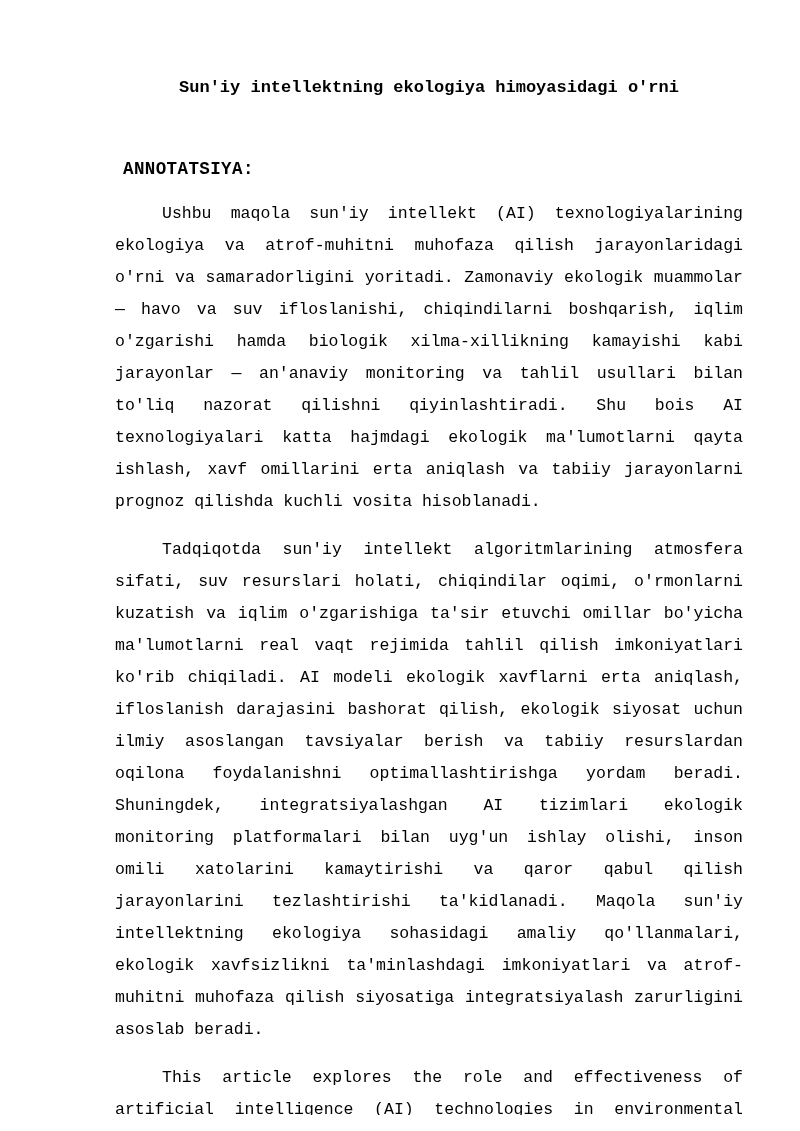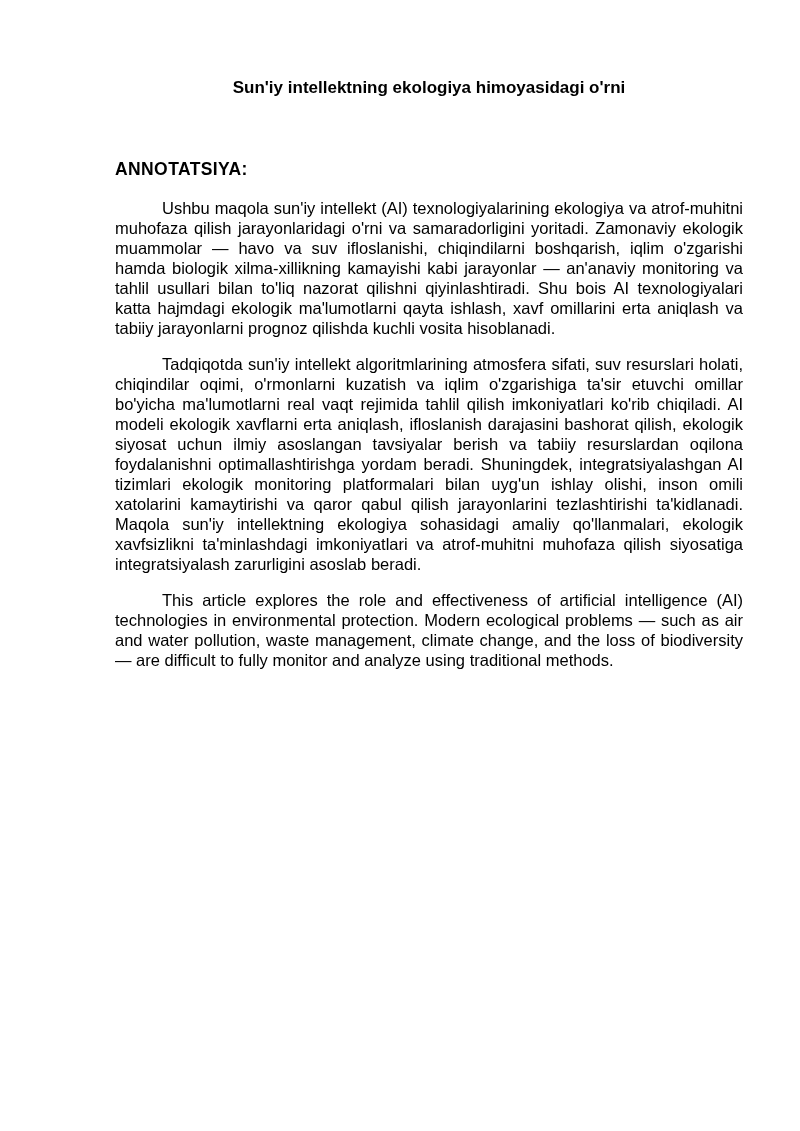--- a/index.html
+++ b/index.html
@@ -7,45 +7,45 @@
     padding: 0;
     background: #ffffff;
   }
   .page {
     position: relative;
     width: 800px;
     height: 1115px;
     box-sizing: border-box;
     background: #ffffff;
     padding: 76px 57px 40px 115px;
-    font-family: Liberation Sans, sans-serif;
+    font-family: Liberation Mono, monospace;
     color: #000000;
     overflow: hidden;
   }
   .doc-title {
     margin: 0 0 56px 0;
     text-align: center;
     font-size: 17px;
     font-weight: bold;
     line-height: 24px;
   }
   .section-heading {
-    margin: 14px 0 12px 0;
+    margin: 14px 0 12px 8px;
     font-size: 17.5px;
     font-weight: bold;
     line-height: 26px;
     letter-spacing: 0.4px;
   }
   .section-heading.first {
     margin-top: 0;
   }
   .para {
     margin: 16px 0 16px 0;
     font-size: 16.5px;
-    line-height: 20px;
+    line-height: 32px;
     text-align: justify;
     text-align-last: left;
     text-indent: 47px;
   }
 </style>
 </head>
 <body>
 
 <div class="page">
 

